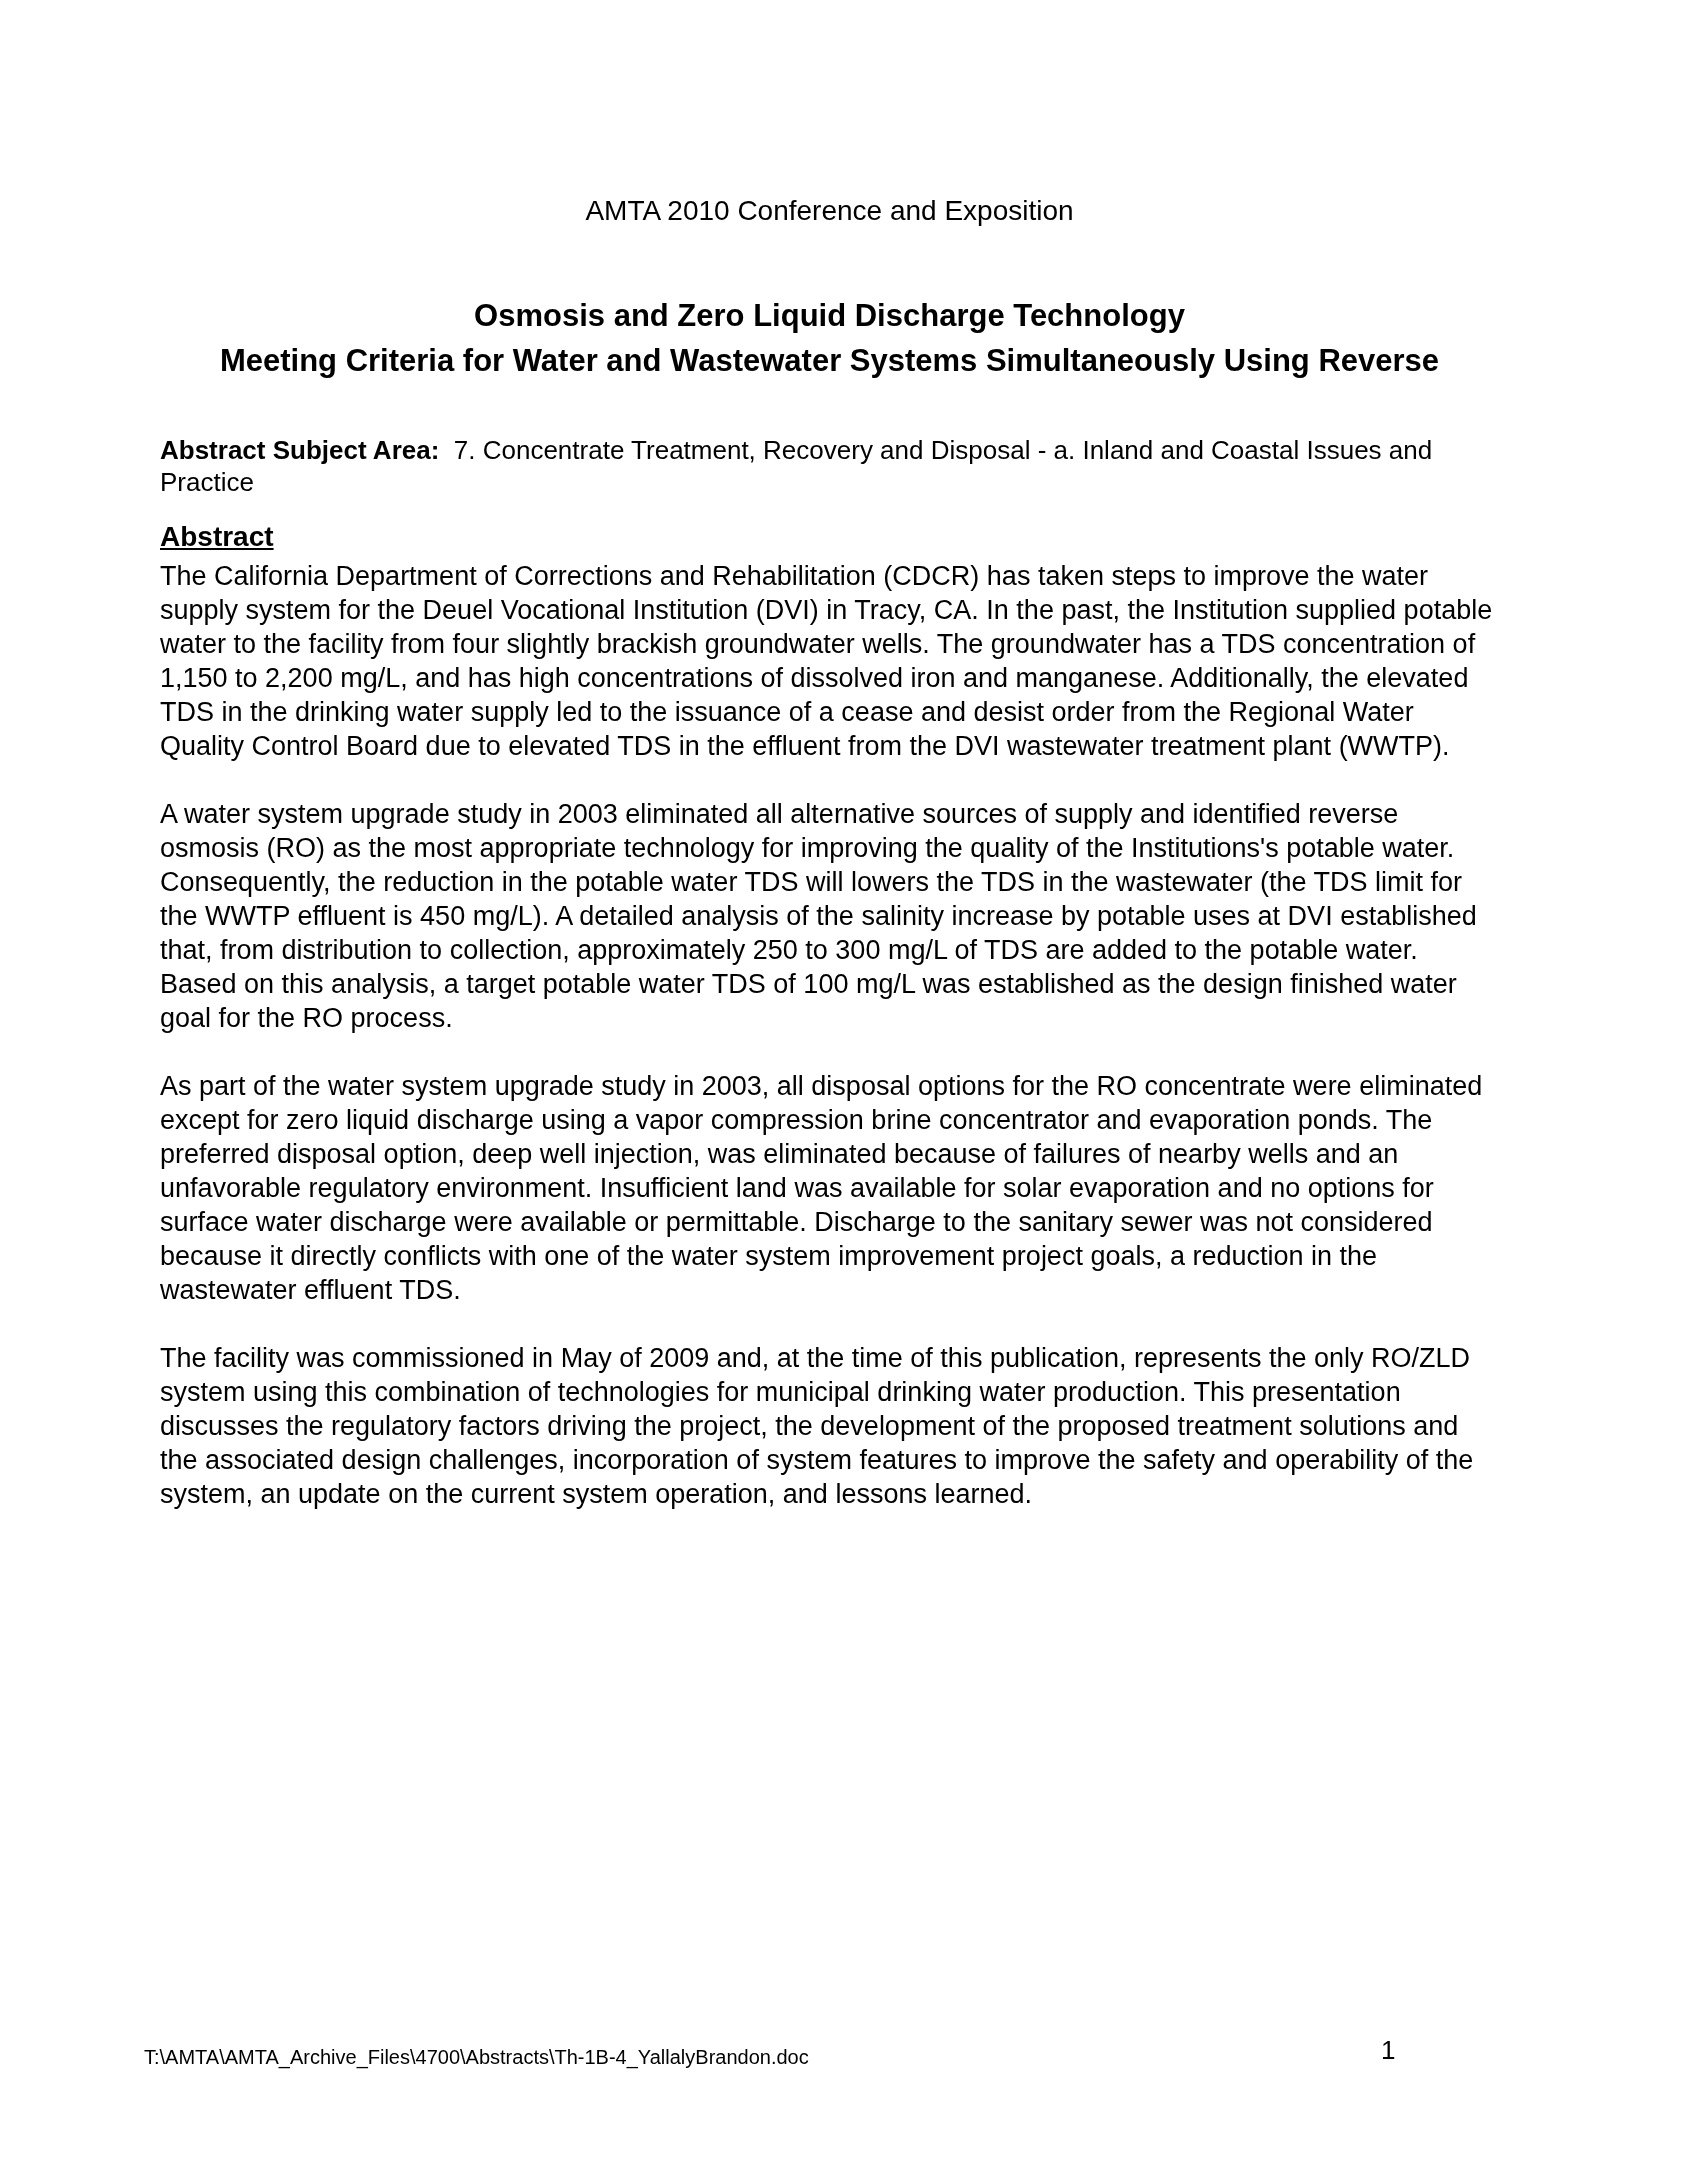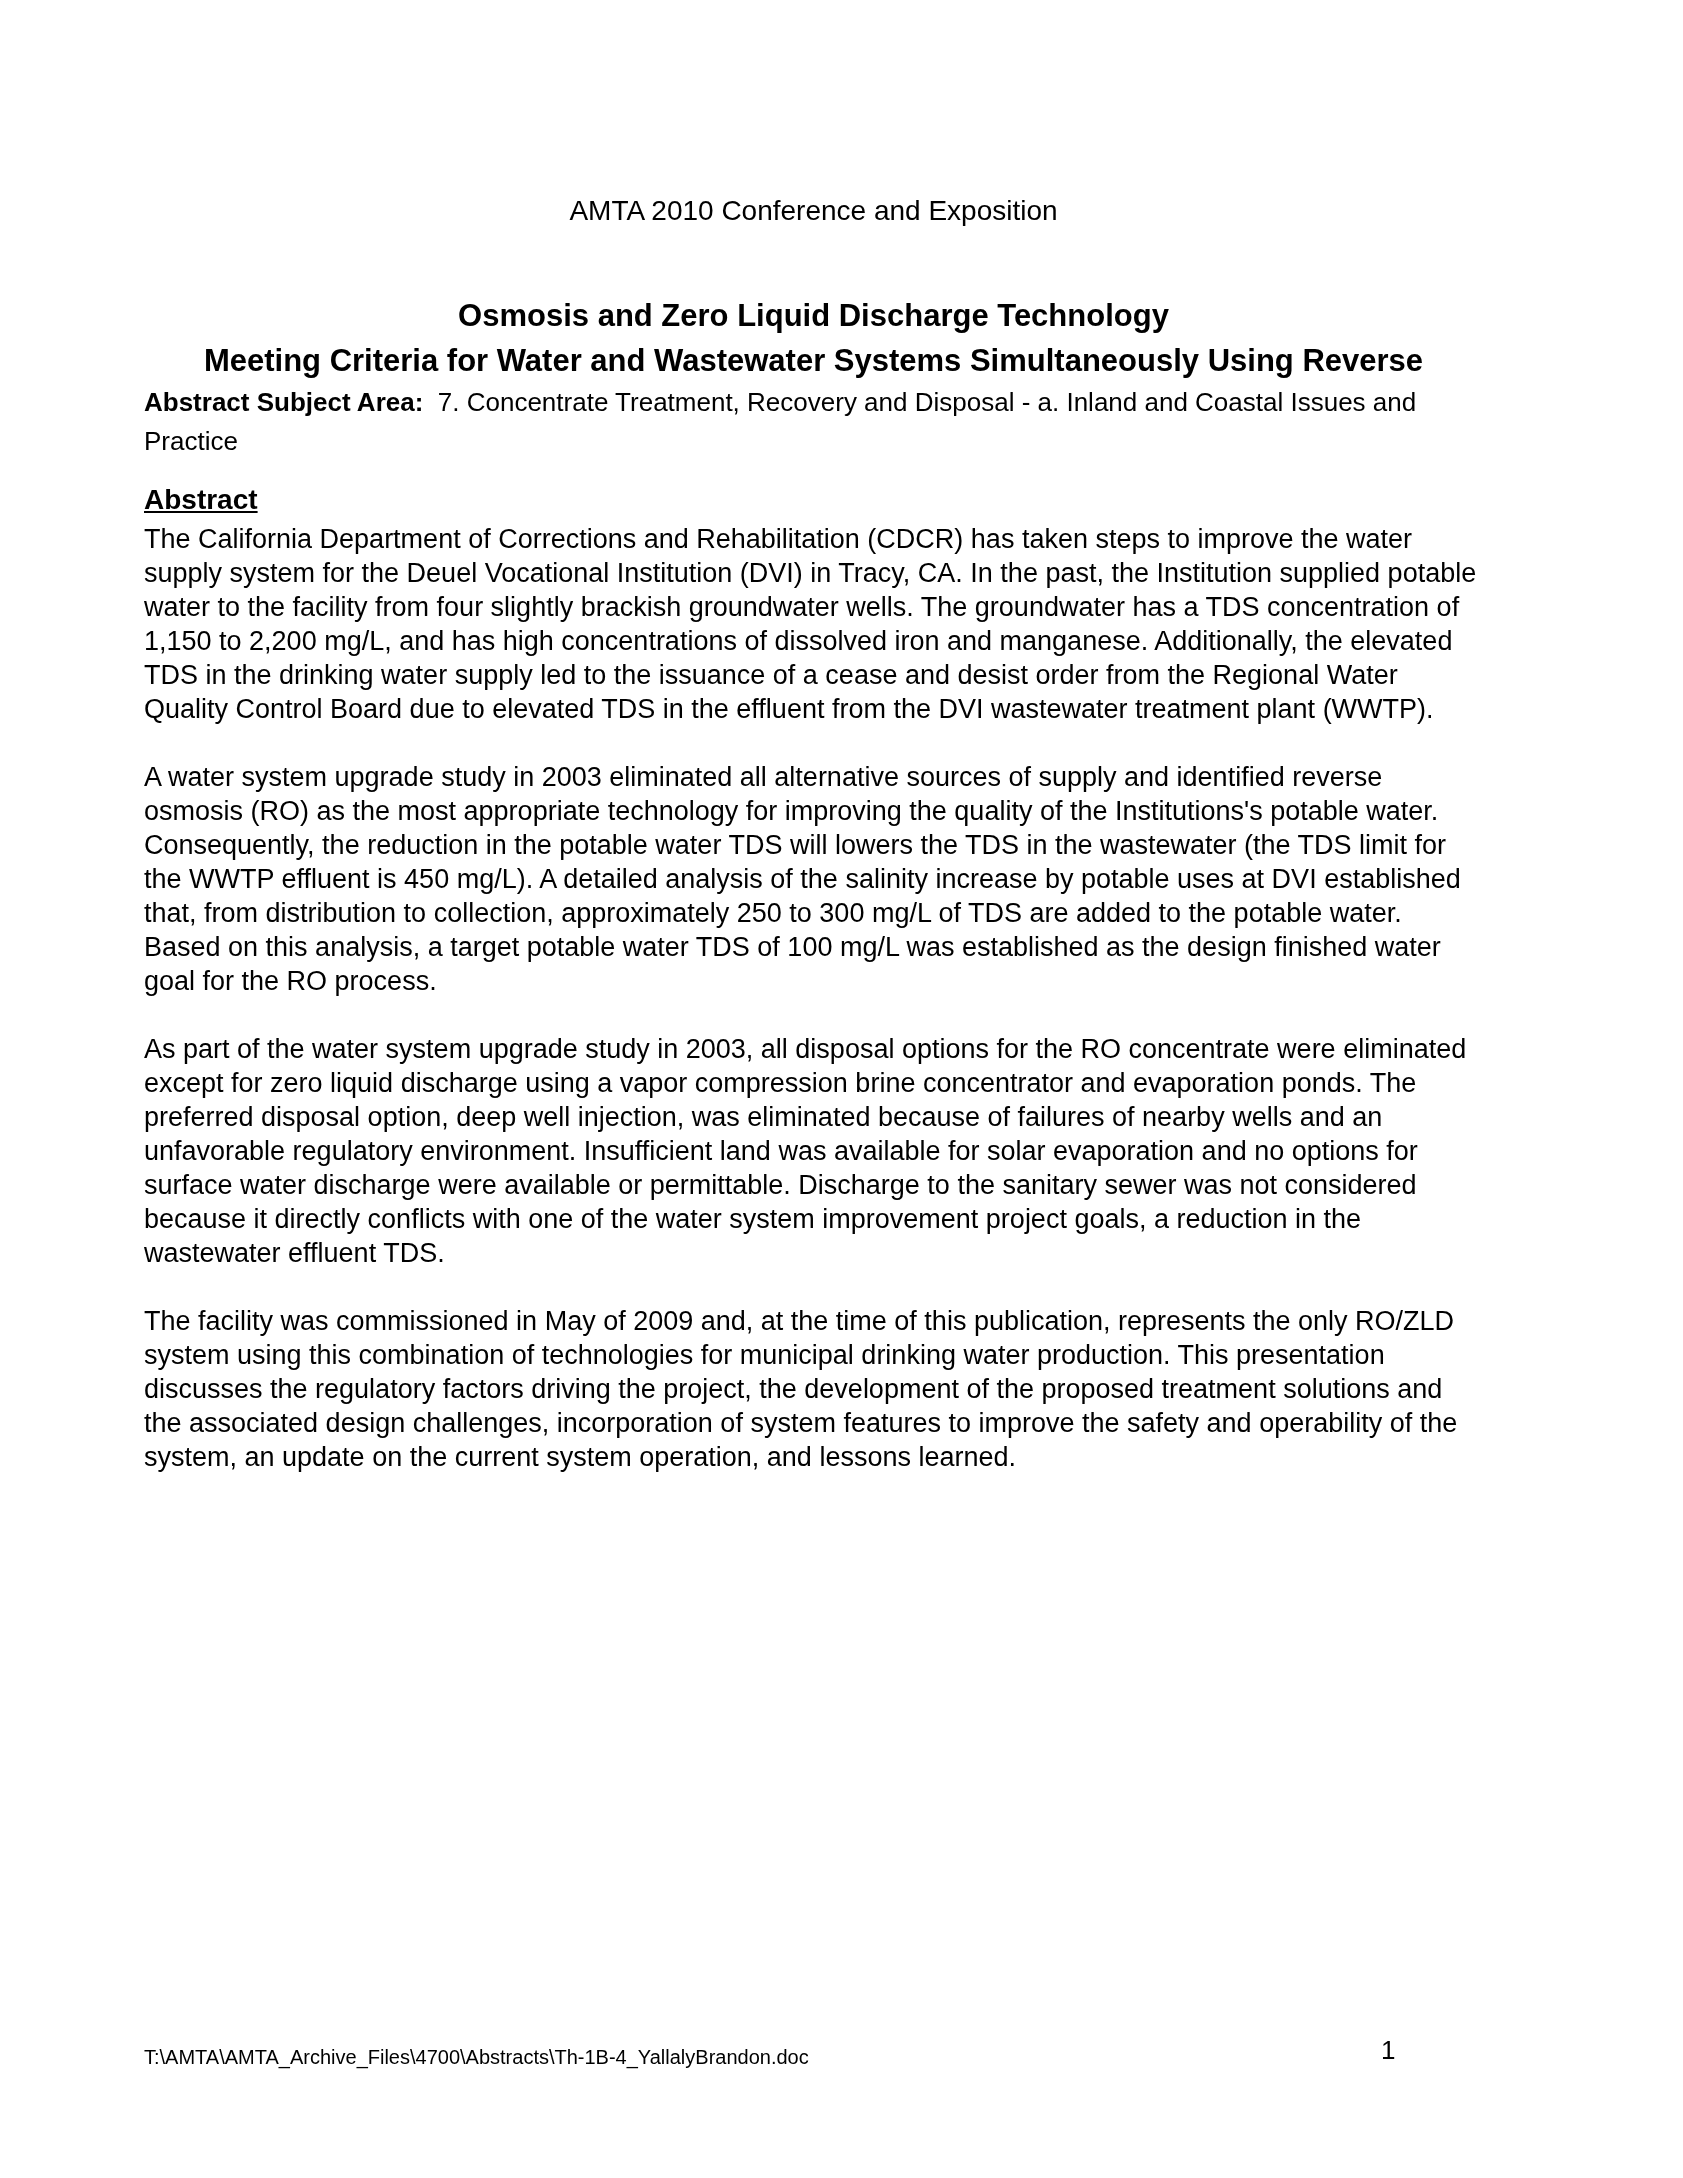--- a/index.html
+++ b/index.html
@@ -8,21 +8,21 @@
     position: relative;
     width: 1683px;
     height: 2178px;
     background: #ffffff;
     color: #000000;
     font-family: "Liberation Sans", sans-serif;
     overflow: hidden;
   }
   .content {
     position: absolute;
-    left: 144px;
+    left: 160px;
     top: 194px;
     width: 1339px;
   }
   .header-line {
     text-align: center;
     font-size: 28px;
     line-height: 34px;
   }
   .doc-title {
     margin-top: 65px;
@@ -31,22 +31,23 @@
     font-size: 31px;
     line-height: 45px;
   }
   .byline {
     margin-top: 50px;
     text-align: center;
     font-size: 28px;
     line-height: 34px;
   }
   .subject-area {
+    margin-top: 51px;
     font-size: 26px;
-    line-height: 39px;
+    line-height: 32px;
   }
   .subject-area .label { font-weight: bold; }
   .abstract-heading {
     margin-top: 22px;
     font-weight: bold;
     font-size: 28px;
     line-height: 34px;
     text-decoration: underline;
   }
   .body-par {

